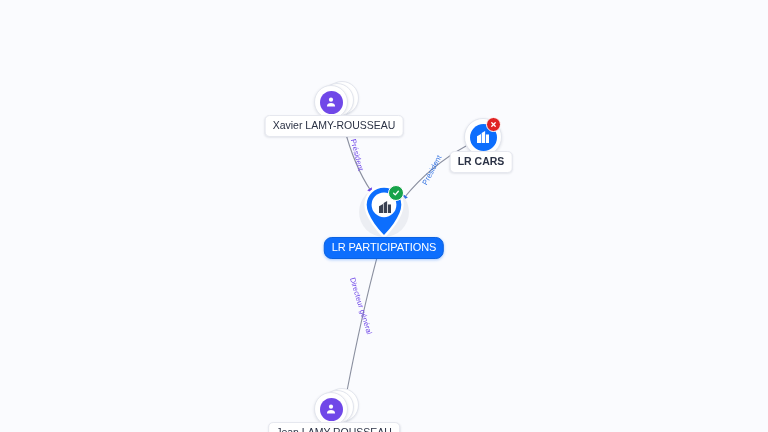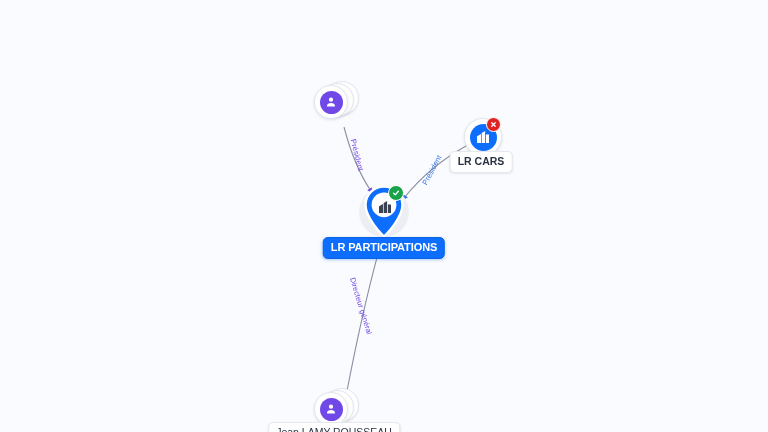--- a/index.html
+++ b/index.html
@@ -169,24 +169,25 @@
     background: #ffffff;
     border: 1px solid #e6e8ef;
     color: #2b3245;
     box-shadow: 0 1px 2px rgba(40,50,80,0.10);
     z-index: 8;
   }
   .node-label.primary {
     background: #0d6efd;
     border-color: #0b62e0;
     color: #ffffff;
-    font-weight: bold;
+    font-weight: normal;
     font-size: 11px;
     letter-spacing: -0.1px;
     box-shadow: 0 1px 3px rgba(13,110,253,0.35);
+    border-radius: 8px;
   }
 
   
   .edge-label {
     position: absolute;
     transform-origin: center center;
     white-space: nowrap;
     font-size: 7.5px;
     letter-spacing: 0.1px;
     z-index: 6;
@@ -231,20 +232,21 @@
       <div class="avatar-wrap">
         <div class="avatar-circle">
           <svg width="14" height="14" viewBox="0 0 24 24" fill="#ffffff">
             <circle cx="12" cy="8" r="3.6"></circle>
             <path d="M5 19.5c0-3.6 3.2-5.6 7-5.6s7 2 7 5.6z"></path>
           </svg>
         </div>
       </div>
     </div>
   </div>
+  <div class="node-label" style="left:334px; top:115px;">Xavier LAMY-ROUSSEAU</div>
 
   <div class="node" style="left:482px; top:136px;">
     <div class="company-circle-wrap">
       <div class="company-outer">
         <div class="company-disc">
           <svg width="16" height="16" viewBox="0 0 24 24" fill="#ffffff">
             <path d="M3 21V11l6-3.6V21H3z"></path>
             <path d="M10 21V6l5.2-3V21H10z"></path>
             <path d="M16.4 21V8.2H21V21h-4.6z"></path>
           </svg>

